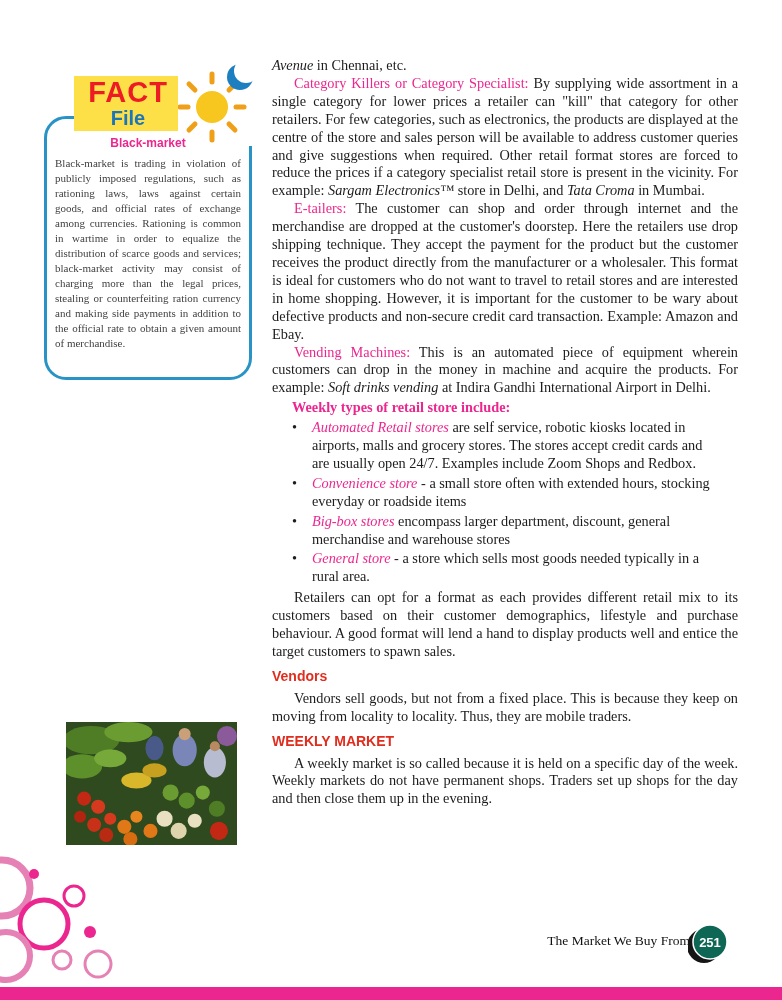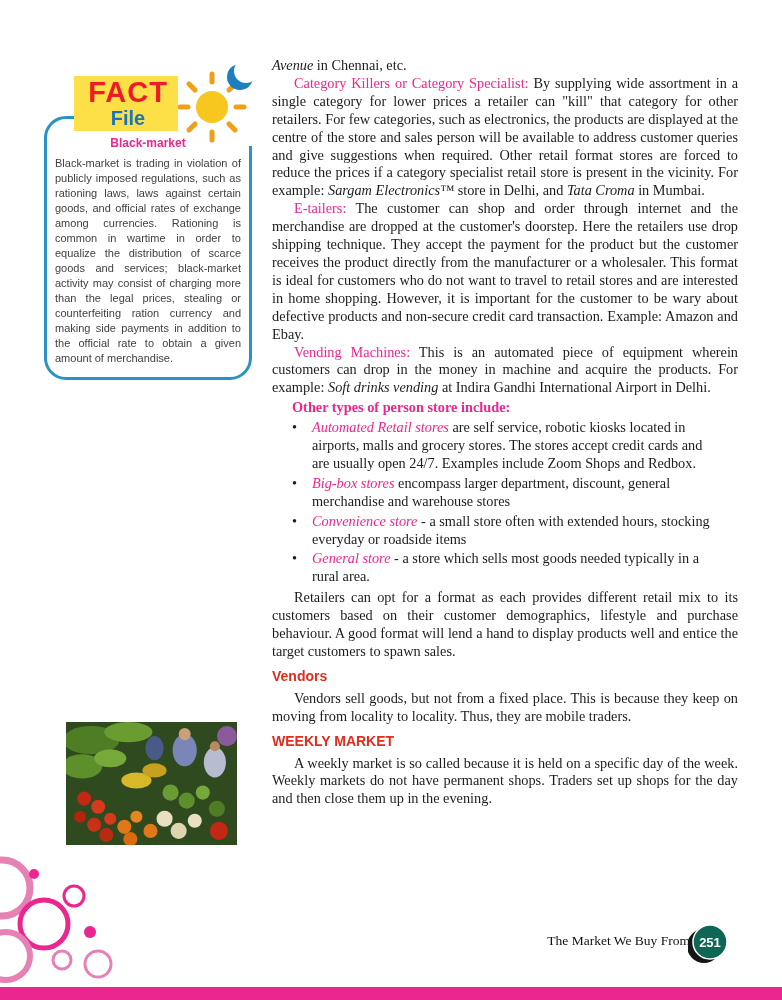--- a/index.html
+++ b/index.html
@@ -27,21 +27,21 @@
   }
   .fact-word { font-size:29px; font-weight:900; color:#ed1c24; letter-spacing:1px; line-height:1; }
   .file-word { font-size:20px; font-weight:bold; color:#1b75bb; line-height:1.1; }
   .fact-sun { position:absolute; right:-8px; top:-12px; width:82px; height:86px; background:#fff; z-index:2; }
   .fact-heading {
     position:absolute; left:0; top:64px; width:100%; text-align:center; z-index:3;
     font-family:"Liberation Sans", sans-serif; font-size:12px; font-weight:bold; color:#ec268f;
   }
   .fact-text {
     position:absolute; left:11px; right:11px; top:84px; z-index:3;
-    font-family:Liberation Sans, sans-serif; font-size:11px; line-height:15px;
+    font-family:Liberation Serif, serif; font-size:11px; line-height:15px;
     color:#3f3f3f; text-align:justify;
   }
 
   
   .market-photo { position:absolute; left:66px; top:722px; width:171px; height:123px; overflow:hidden; }
   .market-photo svg { display:block; width:100%; height:100%; }
 
   
   .main-col {
     position:absolute; left:272px; top:57px; width:466px;
@@ -139,26 +139,26 @@
   <div class="main-col">
 
     <p class="para first"><span class="it">Avenue</span><span> in Chennai, etc.</span></p>
 
     <p class="para"><span class="pink">Category Killers or Category Specialist:</span><span> By supplying wide assortment in a single category for lower prices a retailer can "kill" that category for other retailers. For few categories, such as electronics, the products are displayed at the centre of the store and sales person will be available to address customer queries and give suggestions when required. Other retail format stores are forced to reduce the prices if a category specialist retail store is present in the vicinity. For example: </span><span class="it">Sargam Electronics™</span><span> store in Delhi, and </span><span class="it">Tata Croma</span><span> in Mumbai.</span></p>
 
     <p class="para"><span class="pink">E-tailers:</span><span> The customer can shop and order through internet and the merchandise are dropped at the customer's doorstep. Here the retailers use drop shipping technique. They accept the payment for the product but the customer receives the product directly from the manufacturer or a wholesaler. This format is ideal for customers who do not want to travel to retail stores and are interested in home shopping. However, it is important for the customer to be wary about defective products and non-secure credit card transaction. Example: Amazon and Ebay.</span></p>
 
     <p class="para"><span class="pink">Vending Machines:</span><span> This is an automated piece of equipment wherein customers can drop in the money in machine and acquire the products. For example: </span><span class="it">Soft drinks vending</span><span> at Indira Gandhi International Airport in Delhi.</span></p>
 
-    <p class="sub-heading">Other types of person store include:</p>
+    <p class="sub-heading">Weekly types of retail store include:</p>
 
     <ul class="bullets">
       <li><span class="pink it">Automated Retail stores</span><span> are self service, robotic kiosks located in airports, malls and grocery stores. The stores accept credit cards and are usually open 24/7. Examples include Zoom Shops and Redbox.</span></li>
+      <li><span class="pink it">Convenience store</span><span> - a small store often with extended hours, stocking everyday or roadside items</span></li>
       <li><span class="pink it">Big-box stores</span><span> encompass larger department, discount, general merchandise and warehouse stores</span></li>
-      <li><span class="pink it">Convenience store</span><span> - a small store often with extended hours, stocking everyday or roadside items</span></li>
       <li><span class="pink it">General store</span><span> - a store which sells most goods needed typically in a rural area.</span></li>
     </ul>
 
     <p class="para">Retailers can opt for a format as each provides different retail mix to its customers based on their customer demographics, lifestyle and purchase behaviour. A good format will lend a hand to display products well and entice the target customers to spawn sales.</p>
 
     <h3 class="section-heading">Vendors</h3>
     <p class="para">Vendors sell goods, but not from a fixed place. This is because they keep on moving from locality to locality. Thus, they are mobile traders.</p>
 
     <h3 class="section-heading">WEEKLY MARKET</h3>
     <p class="para">A weekly market is so called because it is held on a specific day of the week. Weekly markets do not have permanent shops. Traders set up shops for the day and then close them up in the evening.</p>

